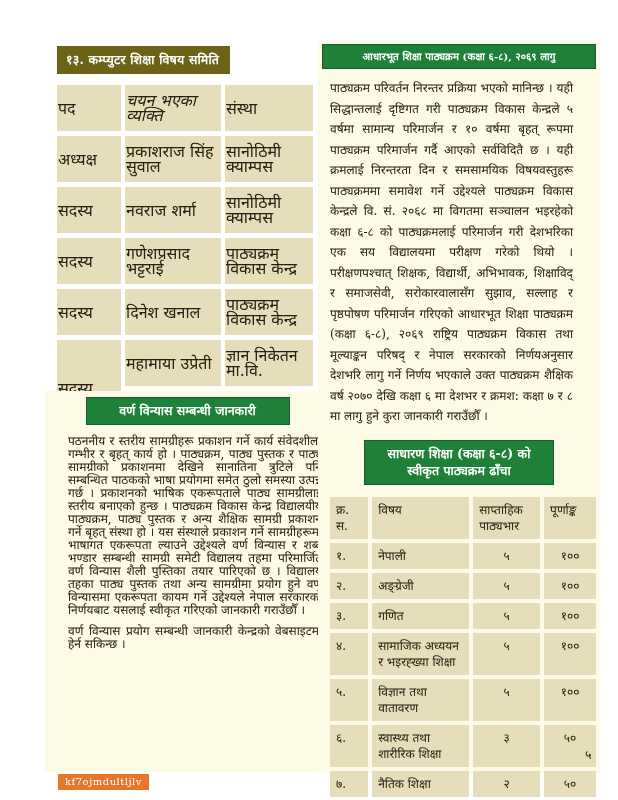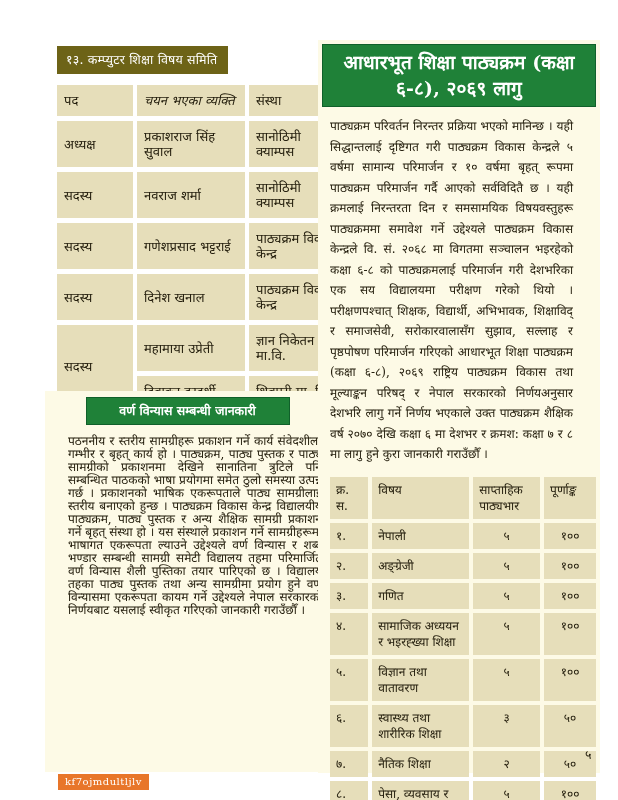--- a/index.html
+++ b/index.html
@@ -6,29 +6,29 @@
   body {
     width:618px; height:800px; background:#ffffff; position:relative;
     font-family:"DejaVu Serif","Liberation Serif",serif;
     color:#26200f; overflow:hidden;
   }
   .page { position:absolute; left:0; top:0; width:618px; height:800px; background:#ffffff; }
 
   
   .committee-title {
     position:absolute; left:57px; top:46px;
-    background:#6d6317; color:#ffffff; font-weight:normal; font-size:12.5px;
+    background:#6d6317; color:#ffffff; font-weight:bold; font-size:12.5px;
     padding:5px 11px 6px 9px; letter-spacing:0.2px;
   }
   .committee-table {
     position:absolute; left:53px; top:80px;
     border-collapse:separate; border-spacing:4px 5px;
   }
   .committee-table td {
-    background:#e6deba; padding:8px 7px; font-size:13px; line-height:15px;
+    background:#e6deba; padding:8px 1px; font-size:16px; line-height:15px;
     vertical-align:middle;
   }
   .c-post { width:62px; }
   .c-person { width:94px;font-style:italic; }
   .c-org { width:86px; }
 
   
   .spelling-panel {
     position:absolute; left:45px; top:391px; width:285px; height:381px;
     background:#fdfae6;
@@ -51,21 +51,21 @@
   }
   .page-number { position:absolute; left:585px; top:746px; font-size:12.5px; }
 
   
   .right-panel {
     position:absolute; left:318px; top:40px; width:282px; height:733px;
     background:#fdfae6;
   }
   .be-header {
     margin:4px 4px 0 4px; background:#1f8138; border:1px solid #10602a;
-    color:#ffffff; font-weight:bold; font-size:19px; text-align:center;
+    color:#ffffff; font-weight:bold; font-size:10px; text-align:center;
     padding:4px 1px 5px; letter-spacing:0.1px;
   }
   .be-body {
     margin:9px 27px 0 12px; font-size:12px; line-height:20.5px; text-align:justify;
   }
   .ge-title {
     margin:13px auto 0 auto; width:184px;
     background:#1f8138; border:1px solid #10602a; color:#ffffff;
     font-weight:bold; font-size:12.5px; text-align:center;
     padding:4px 2px 5px; line-height:17px;
@@ -131,26 +131,31 @@
       <td>सदस्य सचिव</td>
       <td>टार्जन राई</td>
       <td>पाठ्यक्रम विकास केन्द्र</td>
     </tr>
   </tbody>
     </table>
 
   <div class="spelling-panel">
     <div class="sp-title">वर्ण विन्यास सम्बन्धी जानकारी</div>
     <div class="sp-body">पठननीय र स्तरीय सामग्रीहरू प्रकाशन गर्ने कार्य संवेदशील, गम्भीर र बृहत् कार्य हो । पाठ्यक्रम, पाठ्य पुस्तक र पाठ्य सामग्रीको प्रकाशनमा देखिने सानातिना त्रुटिले पनि सम्बन्धित पाठकको भाषा प्रयोगमा समेत ठुलो समस्या उत्पन्न गर्छ । प्रकाशनको भाषिक एकरूपताले पाठ्य सामग्रीलाई स्तरीय बनाएको हुन्छ । पाठ्यक्रम विकास केन्द्र विद्यालयीय पाठ्यक्रम, पाठ्य पुस्तक र अन्य शैक्षिक सामग्री प्रकाशन गर्ने बृहत् संस्था हो । यस संस्थाले प्रकाशन गर्ने सामग्रीहरूमा भाषागत एकरूपता ल्याउने उद्देश्यले वर्ण विन्यास र शब्द भण्डार सम्बन्धी सामग्री समेटी विद्यालय तहमा परिमार्जित वर्ण विन्यास शैली पुस्तिका तयार पारिएको छ । विद्यालय तहका पाठ्य पुस्तक तथा अन्य सामग्रीमा प्रयोग हुने वर्ण विन्यासमा एकरूपता कायम गर्ने उद्देश्यले नेपाल सरकारको निर्णयबाट यसलाई स्वीकृत गरिएको जानकारी गराउँछौँ ।</div>
+    <div class="sp-body sp-body2">वर्ण विन्यास प्रयोग सम्बन्धी जानकारी केन्द्रको वेबसाइटमा हेर्न सकिन्छ ।</div>
   </div>
 
   <div class="right-panel">
     <div class="be-header">आधारभूत शिक्षा पाठ्यक्रम (कक्षा ६-८), २०६९ लागु</div>
     <div class="be-body">पाठ्यक्रम परिवर्तन निरन्तर प्रक्रिया भएको मानिन्छ । यही सिद्धान्तलाई दृष्टिगत गरी पाठ्यक्रम विकास केन्द्रले ५ वर्षमा सामान्य परिमार्जन र १० वर्षमा बृहत् रूपमा पाठ्यक्रम परिमार्जन गर्दै आएको सर्वविदितै छ । यही क्रमलाई निरन्तरता दिन र समसामयिक विषयवस्तुहरू पाठ्यक्रममा समावेश गर्ने उद्देश्यले पाठ्यक्रम विकास केन्द्रले वि. सं. २०६८ मा विगतमा सञ्चालन भइरहेको कक्षा ६-८ को पाठ्यक्रमलाई परिमार्जन गरी देशभरिका एक सय विद्यालयमा परीक्षण गरेको थियो । परीक्षणपश्चात् शिक्षक, विद्यार्थी, अभिभावक, शिक्षाविद् र समाजसेवी, सरोकारवालासँग सुझाव, सल्लाह र पृष्ठपोषण परिमार्जन गरिएको आधारभूत शिक्षा पाठ्यक्रम (कक्षा ६-८), २०६९ राष्ट्रिय पाठ्यक्रम विकास तथा मूल्याङ्कन परिषद् र नेपाल सरकारको निर्णयअनुसार देशभरि लागु गर्ने निर्णय भएकाले उक्त पाठ्यक्रम शैक्षिक वर्ष २०७० देखि कक्षा ६ मा देशभर र क्रमश: कक्षा ७ र ८ मा लागु हुने कुरा जानकारी गराउँछौँ ।</div>
 
+    <div class="ge-title">
+      <div>साधारण शिक्षा (कक्षा ६-८) को</div>
+      <div>स्वीकृत पाठ्यक्रम ढाँचा</div>
+    </div>
 
     <table class="curriculum-table">
       <tbody>
           <tr>
         <td class="k-sn hdr">क्र. स.</td>
         <td class="k-subject hdr">विषय</td>
         <td class="k-weekly hdr">साप्ताहिक पाठ्यभार</td>
         <td class="k-marks hdr">पूर्णाङ्क</td>
       </tr>
       <tr>

